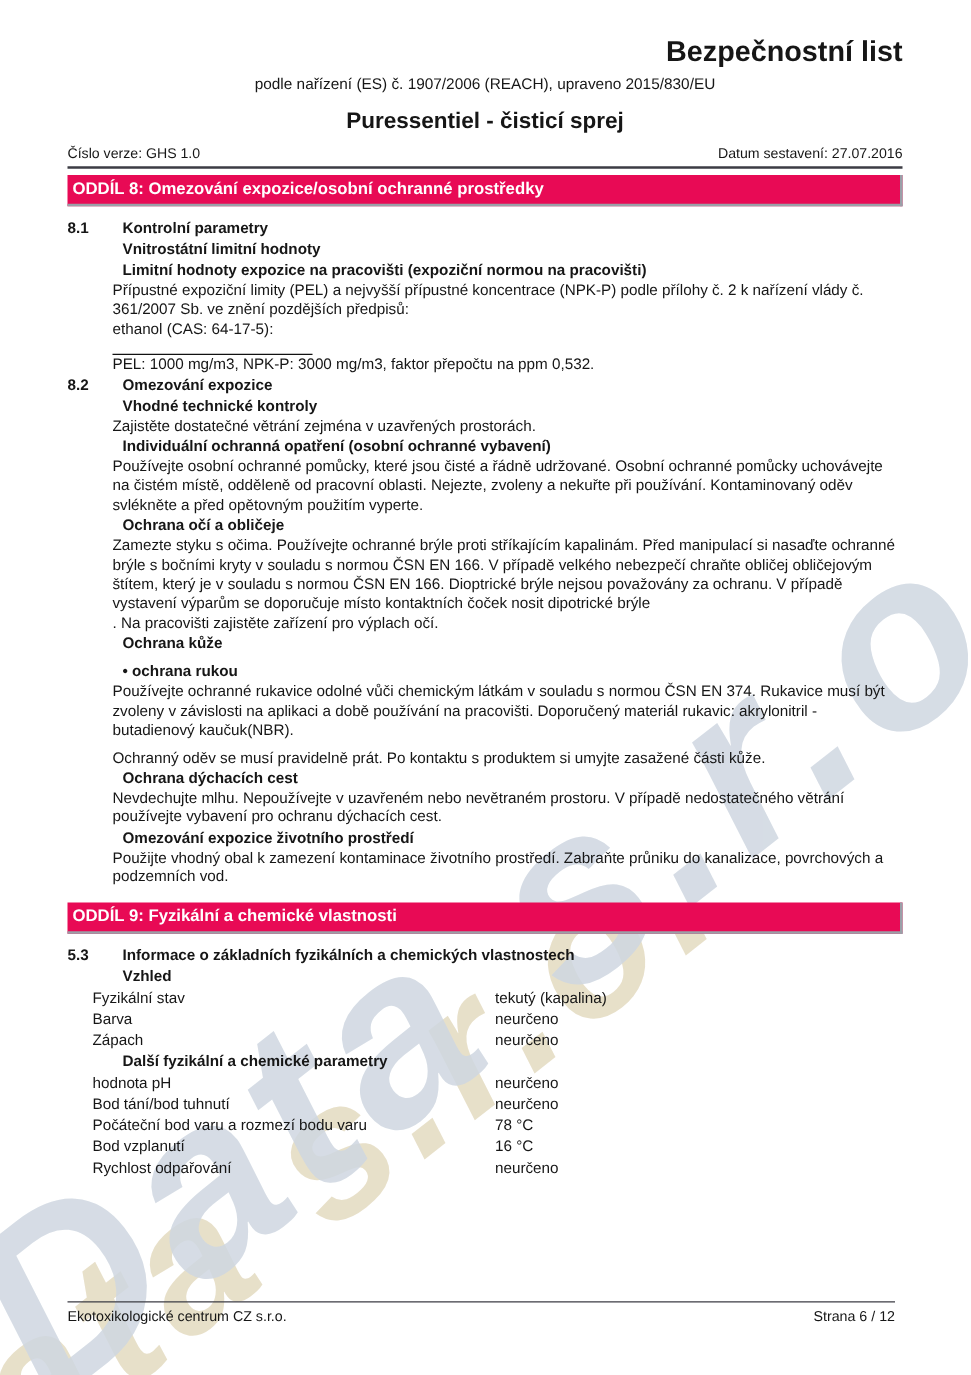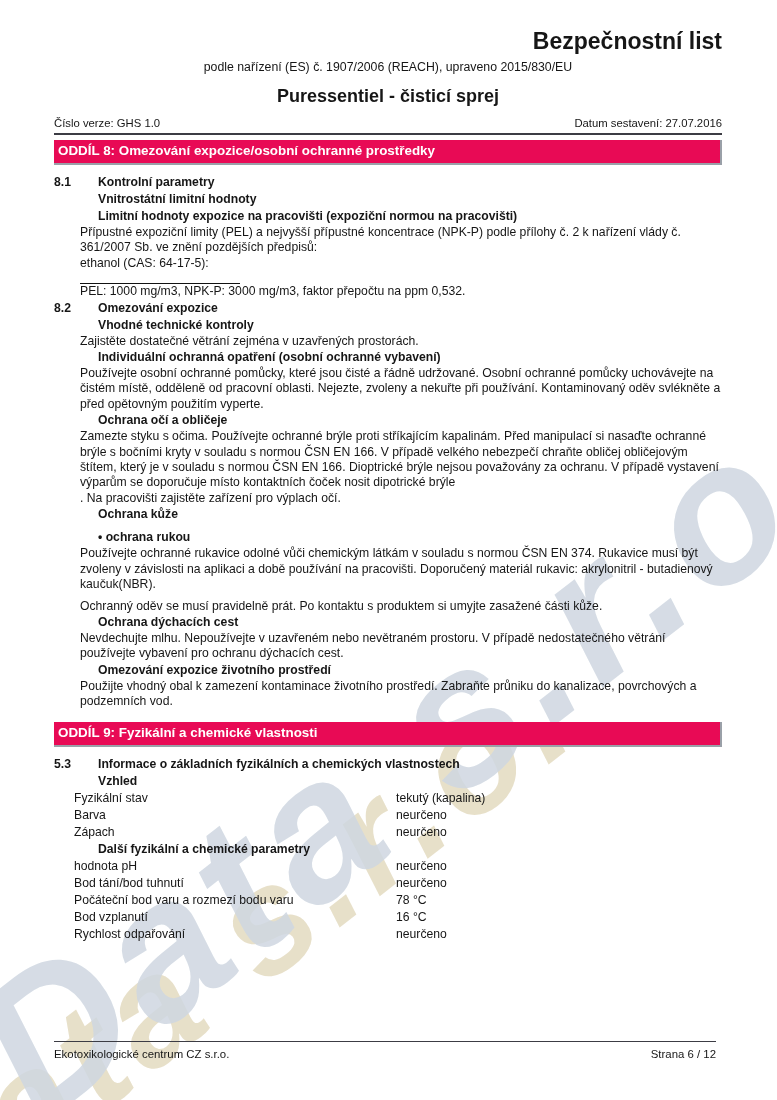--- a/index.html
+++ b/index.html
@@ -25,21 +25,21 @@
   
   .banner{margin-top:5px;background:#e80a55;color:#fff;font-weight:bold;
           font-size:13.4px;line-height:16px;padding:3px 4px 4px 4px;
           border-right:2px solid #9aa0a8;border-bottom:2px solid #9aa0a8;}
   
   .sec{margin-top:9px;font-size:12.2px;line-height:15.4px;}
   .nrow{display:flex;line-height:17px;}
   .nrow .n{width:44px;flex:none;font-weight:bold;}
   .nrow .t{font-weight:bold;}
   .h{margin-left:44px;font-weight:bold;line-height:17px;}
-  .p{margin-left:26px;}
+  .p{margin-left:36px;}
   .gap{height:6px;}
   .u-eth{display:inline-block;min-width:160px;border-bottom:1.2px solid #111;padding-bottom:12px;}
   
   .s9{line-height:17px;}
   .kv{display:flex;margin-left:20px;}
   .kv .k{width:322px;flex:none;}
   .kv .v{flex:1;}
   
   .footer{position:absolute;left:54px;right:61px;top:1041px;z-index:1;
           border-top:1.8px solid #3c3c44;}

